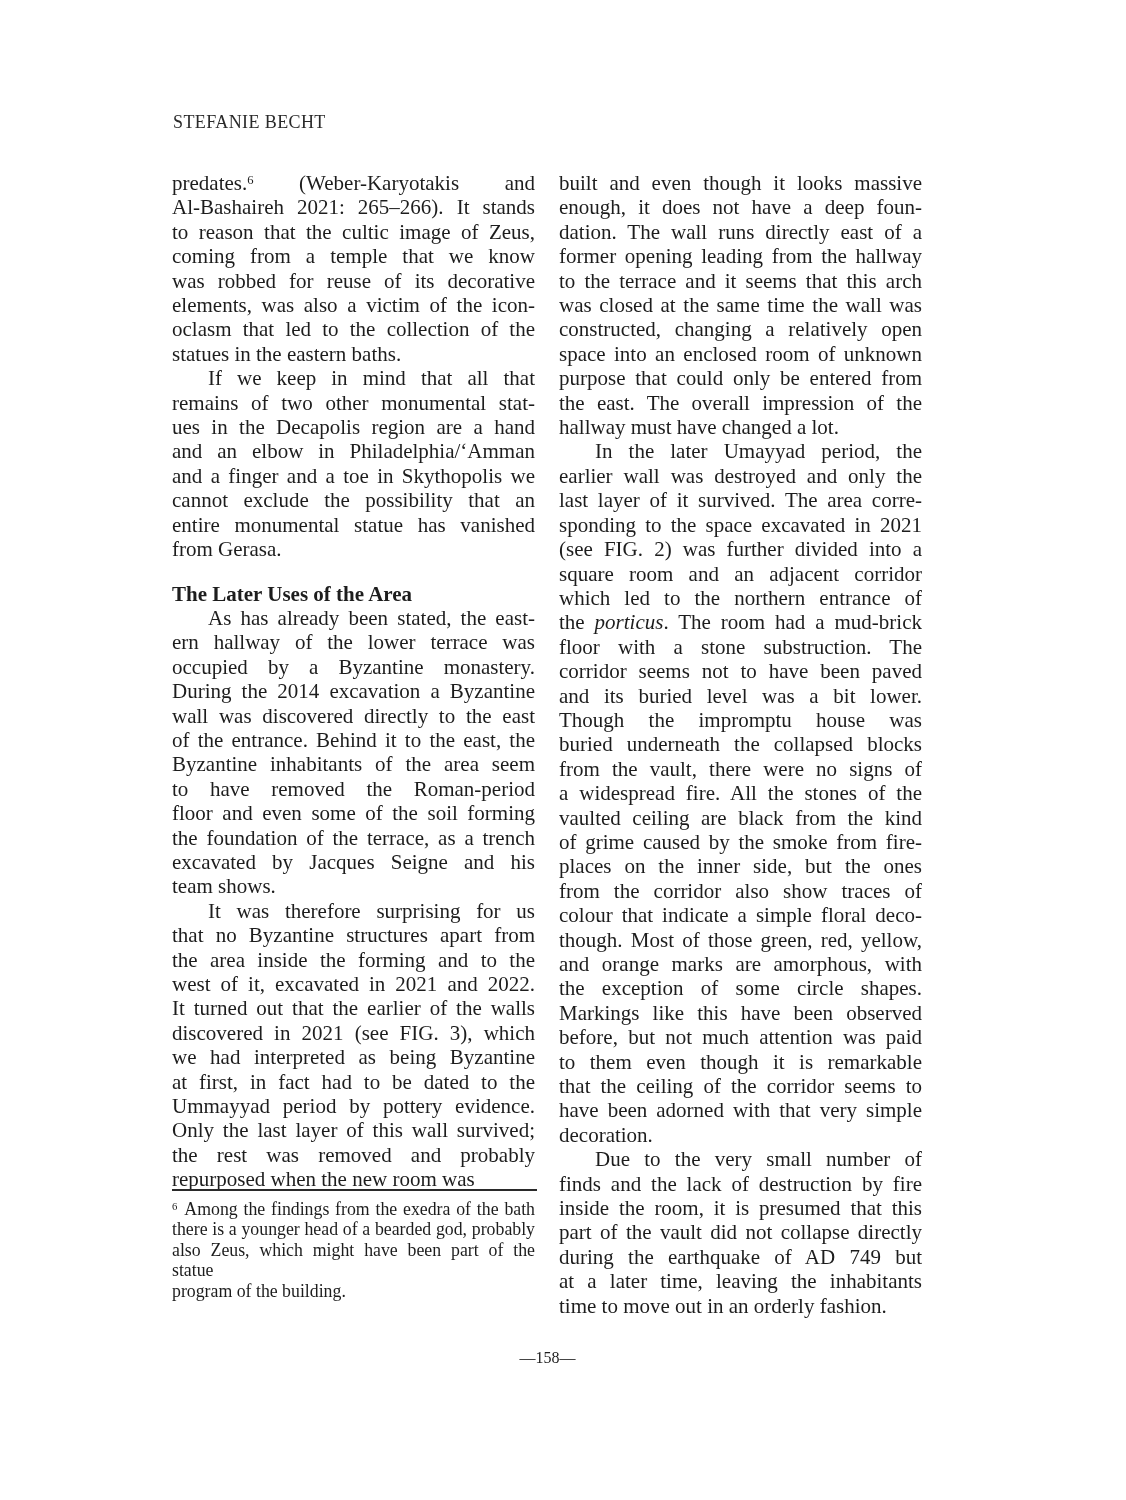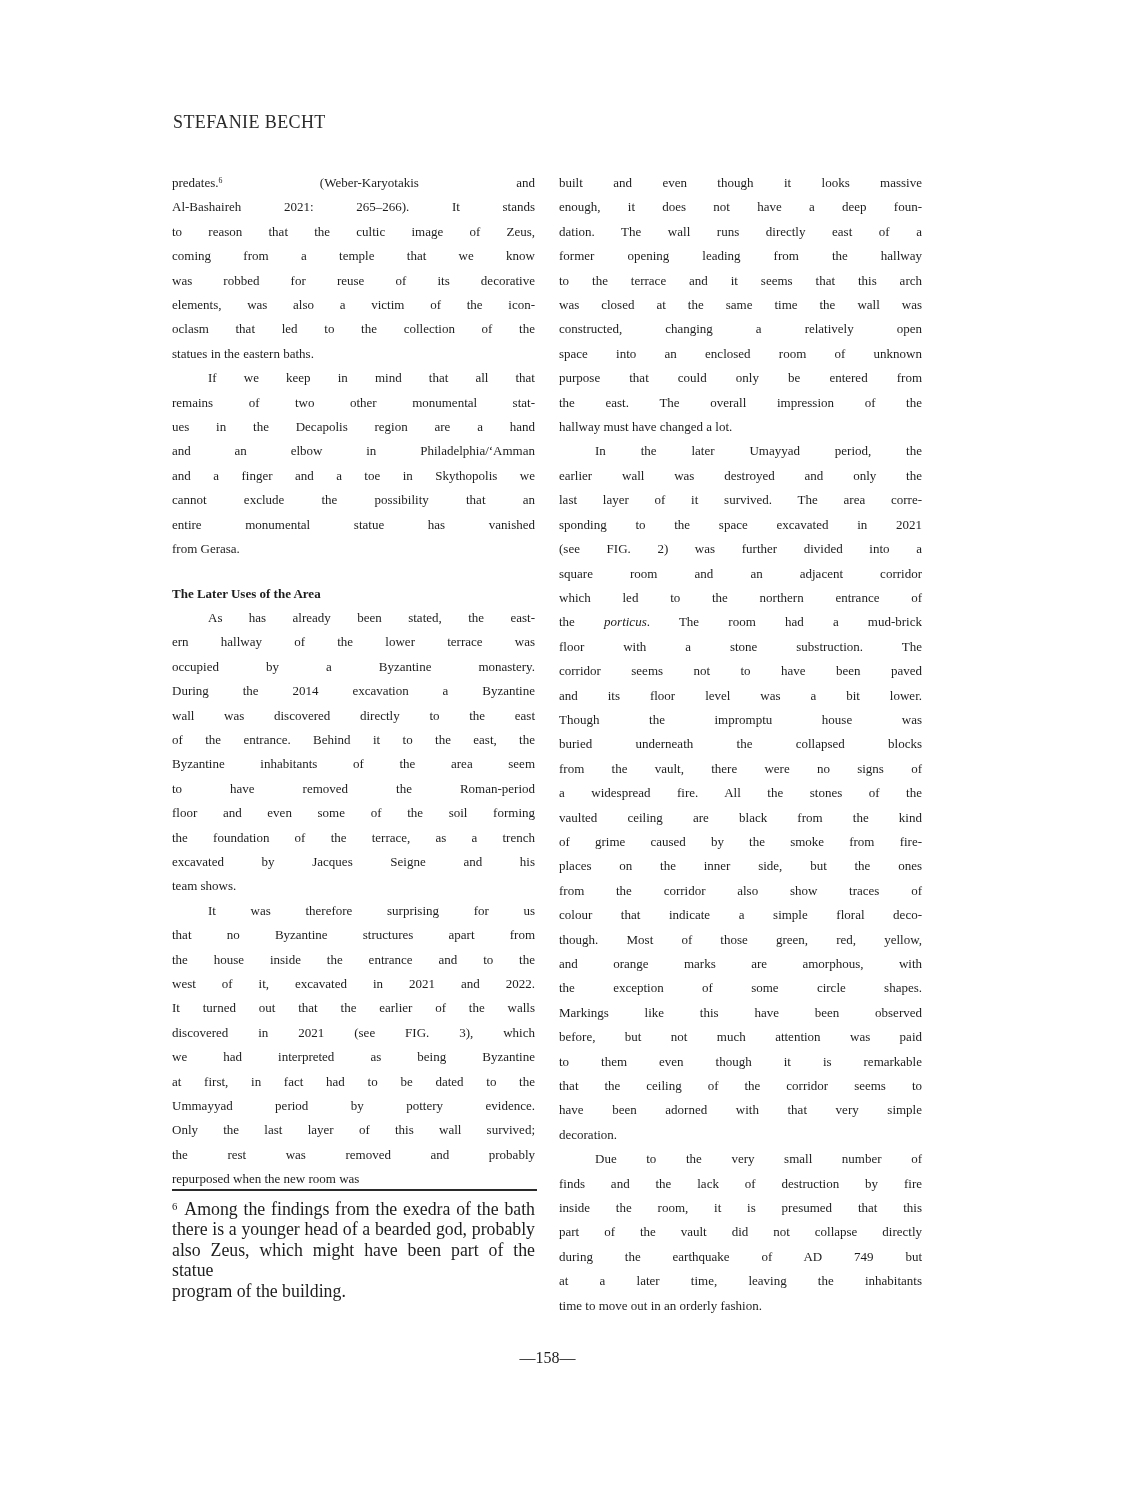--- a/index.html
+++ b/index.html
@@ -16,21 +16,21 @@
     position: absolute;
     left: 173px; top: 112px;
     font-size: 18px;
     letter-spacing: 0.4px;
     color: #2a2a2a;
   }
   .col {
     position: absolute;
     top: 171px;
     width: 363px;
-    font-size: 13px;
+    font-size: 21px;
     line-height: 24.4px;
     text-justify: inter-word;
   }
   .col-left  { left: 172px; }
   .col-right { left: 559px; }
   .para { margin: 0; }
   .line {
     text-align: justify;
     text-align-last: justify;
     white-space: normal;
@@ -113,21 +113,21 @@
         <div class="line"><span>Byzantine inhabitants of the area seem</span></div>
         <div class="line"><span>to have removed the Roman-period</span></div>
         <div class="line"><span>floor and even some of the soil forming</span></div>
         <div class="line"><span>the foundation of the terrace, as a trench</span></div>
         <div class="line"><span>excavated by Jacques Seigne and his</span></div>
         <div class="line lastline"><span>team shows.</span></div>
       </div>
       <div class="para indent">
         <div class="line firstline"><span>It was therefore surprising for us</span></div>
         <div class="line"><span>that no Byzantine structures apart from</span></div>
-        <div class="line"><span>the house inside the entrance and to the</span></div>
+        <div class="line"><span>the area inside the forming and to the</span></div>
         <div class="line"><span>west of it, excavated in 2021 and 2022.</span></div>
         <div class="line"><span>It turned out that the earlier of the walls</span></div>
         <div class="line"><span>discovered in 2021 (see FIG. 3), which</span></div>
         <div class="line"><span>we had interpreted as being Byzantine</span></div>
         <div class="line"><span>at first, in fact had to be dated to the</span></div>
         <div class="line"><span>Ummayyad period by pottery evidence.</span></div>
         <div class="line"><span>Only the last layer of this wall survived;</span></div>
         <div class="line"><span>the rest was removed and probably</span></div>
         <div class="line lastline"><span>repurposed when the new room was</span></div>
       </div>
@@ -151,21 +151,21 @@
         <div class="line firstline"><span>In the later Umayyad period, the</span></div>
         <div class="line"><span>earlier wall was destroyed and only the</span></div>
         <div class="line"><span>last layer of it survived. The area corre-</span></div>
         <div class="line"><span>sponding to the space excavated in 2021</span></div>
         <div class="line"><span>(see FIG. 2) was further divided into a</span></div>
         <div class="line"><span>square room and an adjacent corridor</span></div>
         <div class="line"><span>which led to the northern entrance of</span></div>
         <div class="line"><span>the </span><span class="em">porticus</span><span>. The room had a mud-brick</span></div>
         <div class="line"><span>floor with a stone substruction. The</span></div>
         <div class="line"><span>corridor seems not to have been paved</span></div>
-        <div class="line"><span>and its floor level was a bit lower.</span></div>
+        <div class="line"><span>and its buried level was a bit lower.</span></div>
         <div class="line"><span>Though the impromptu house was</span></div>
         <div class="line"><span>buried underneath the collapsed blocks</span></div>
         <div class="line"><span>from the vault, there were no signs of</span></div>
         <div class="line"><span>a widespread fire. All the stones of the</span></div>
         <div class="line"><span>vaulted ceiling are black from the kind</span></div>
         <div class="line"><span>of grime caused by the smoke from fire-</span></div>
         <div class="line"><span>places on the inner side, but the ones</span></div>
         <div class="line"><span>from the corridor also show traces of</span></div>
         <div class="line"><span>colour that indicate a simple floral deco-</span></div>
         <div class="line"><span>though. Most of those green, red, yellow,</span></div>

